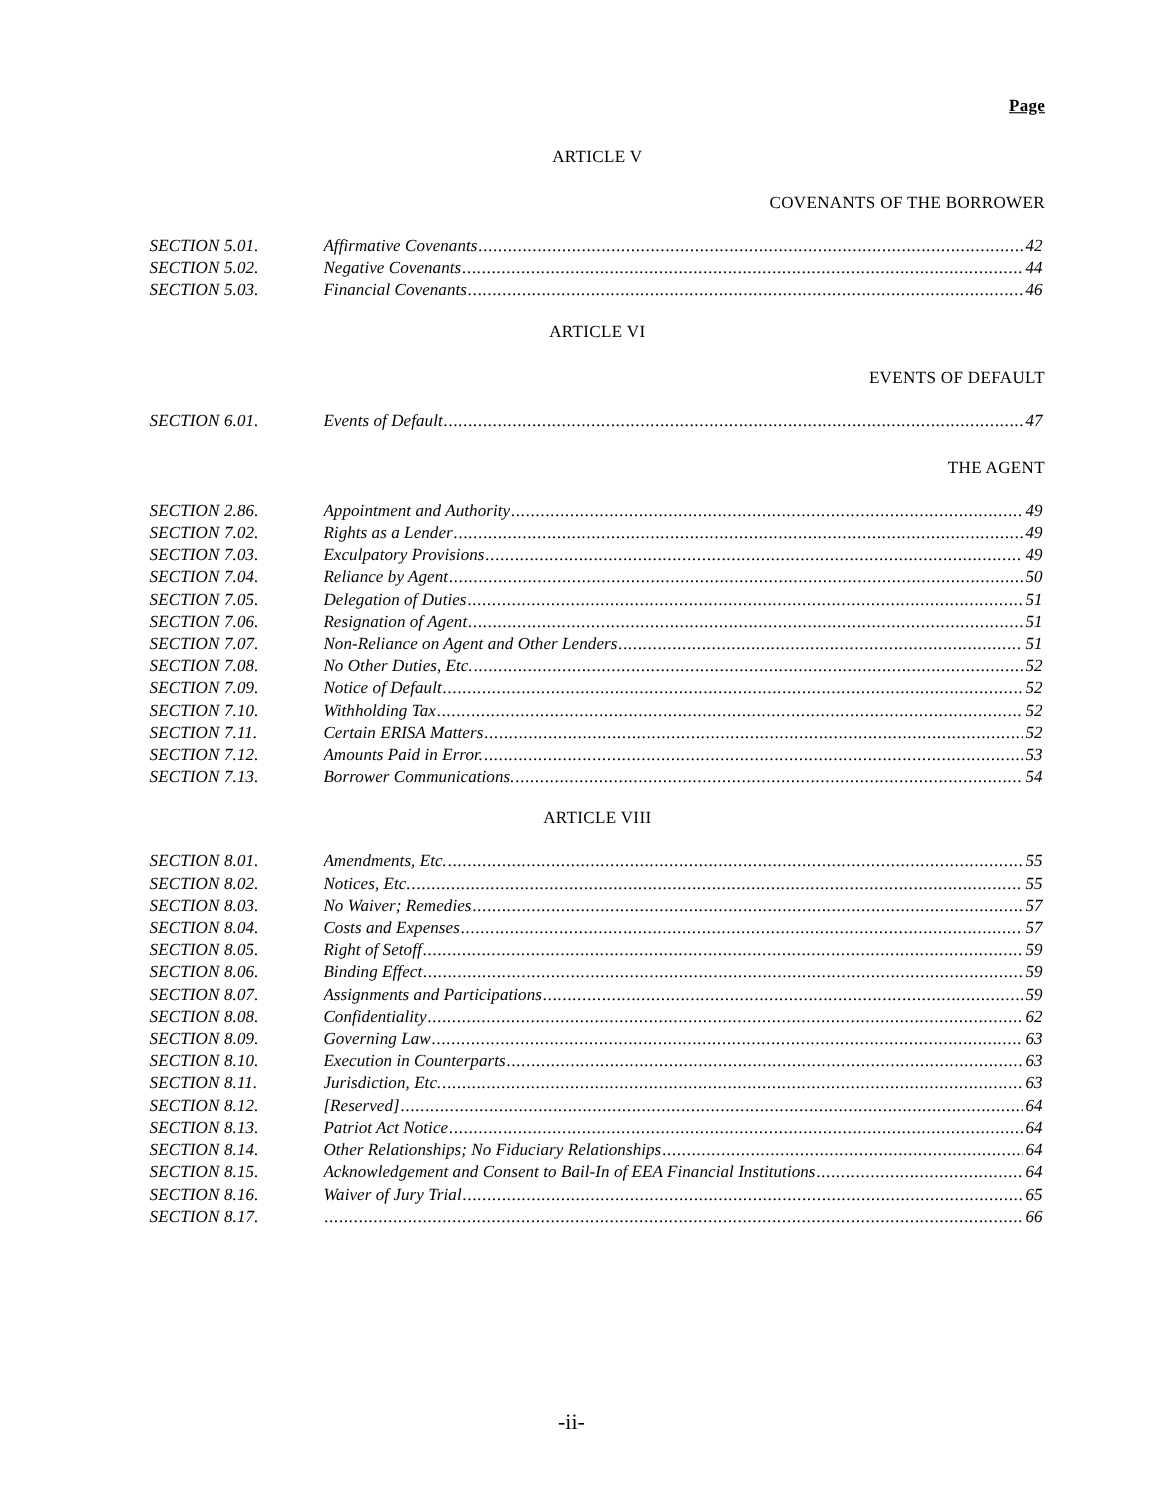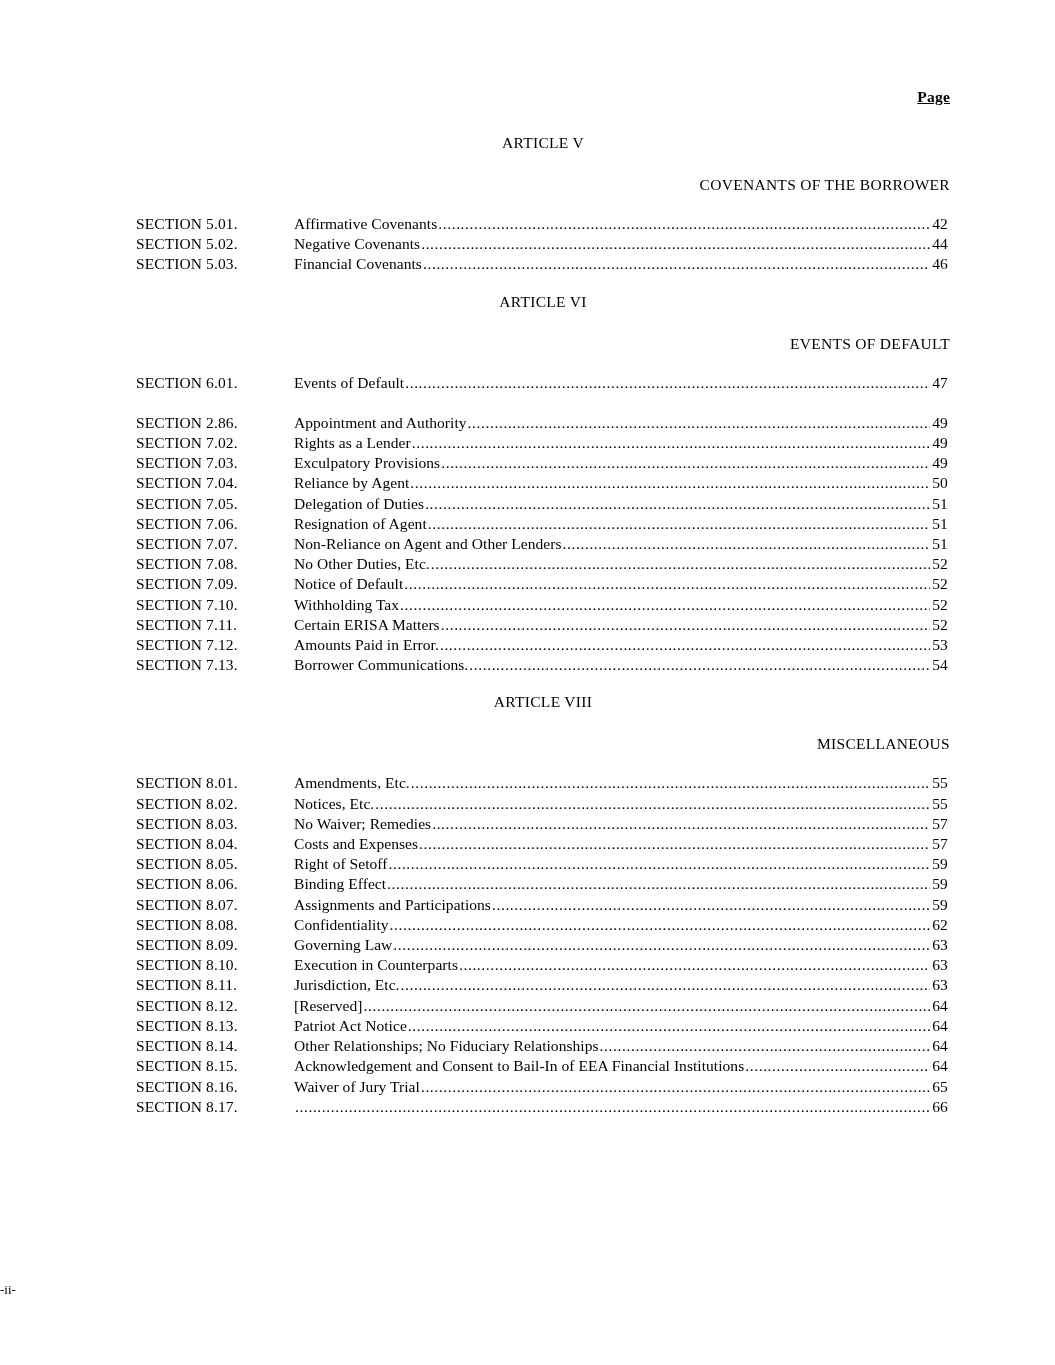--- a/index.html
+++ b/index.html
@@ -45,20 +45,21 @@
     margin-top: 0;
   }
   .article-subtitle {
     text-align: right;
     font-size: 15.5px;
     margin: 24px 0 0 0;
     letter-spacing: 0.3px;
   }
   .toc-list {
     margin: 20px 0 0 0;
+    font-style: italic;
   }
   .toc-row {
     display: flex;
     align-items: baseline;
     font-size: 15.5px;
     line-height: 20.2px;
     white-space: nowrap;
   }
   .toc-sec {
     width: 158px;
@@ -87,22 +88,22 @@
   .toc-page {
     flex: 0 0 auto;
     text-align: center;
     min-width: 20px;
   }
   .footer {
     position: absolute;
     left: 0;
     right: 16px;
     top: 1282px;
-    text-align: left;
-    font-size: 13px;
+    text-align: center;
+    font-size: 20px;
   }
 </style>
 </head>
 <body>
 
 <div class="page">
 
   <div class="content">
 
     <div class="page-header">Page</div>
@@ -146,20 +147,21 @@
               <span class="toc-sec">SECTION 6.01.</span>
               <span class="toc-mid">
                 <span class="toc-title">Events of Default</span>
                 <span class="toc-dots">............................................................................................................................................................................................................................</span>
               </span>
               <span class="toc-page">47</span>
             </div>
           </div>
         </div>
         <div class="article-block">
+          <div class="article-subtitle">THE AGENT</div>
           <div class="toc-list">
             <div class="toc-row">
               <span class="toc-sec">SECTION 2.86.</span>
               <span class="toc-mid">
                 <span class="toc-title">Appointment and Authority</span>
                 <span class="toc-dots">............................................................................................................................................................................................................................</span>
               </span>
               <span class="toc-page">49</span>
             </div>
             <div class="toc-row">
@@ -255,21 +257,20 @@
               <span class="toc-mid">
                 <span class="toc-title">Borrower Communications.</span>
                 <span class="toc-dots">............................................................................................................................................................................................................................</span>
               </span>
               <span class="toc-page">54</span>
             </div>
           </div>
         </div>
         <div class="article-block">
           <div class="article-title">ARTICLE VIII</div>
-          <div class="article-subtitle">MISCELLANEOUS</div>
           <div class="toc-list">
             <div class="toc-row">
               <span class="toc-sec">SECTION 8.01.</span>
               <span class="toc-mid">
                 <span class="toc-title">Amendments, Etc.</span>
                 <span class="toc-dots">............................................................................................................................................................................................................................</span>
               </span>
               <span class="toc-page">55</span>
             </div>
             <div class="toc-row">

